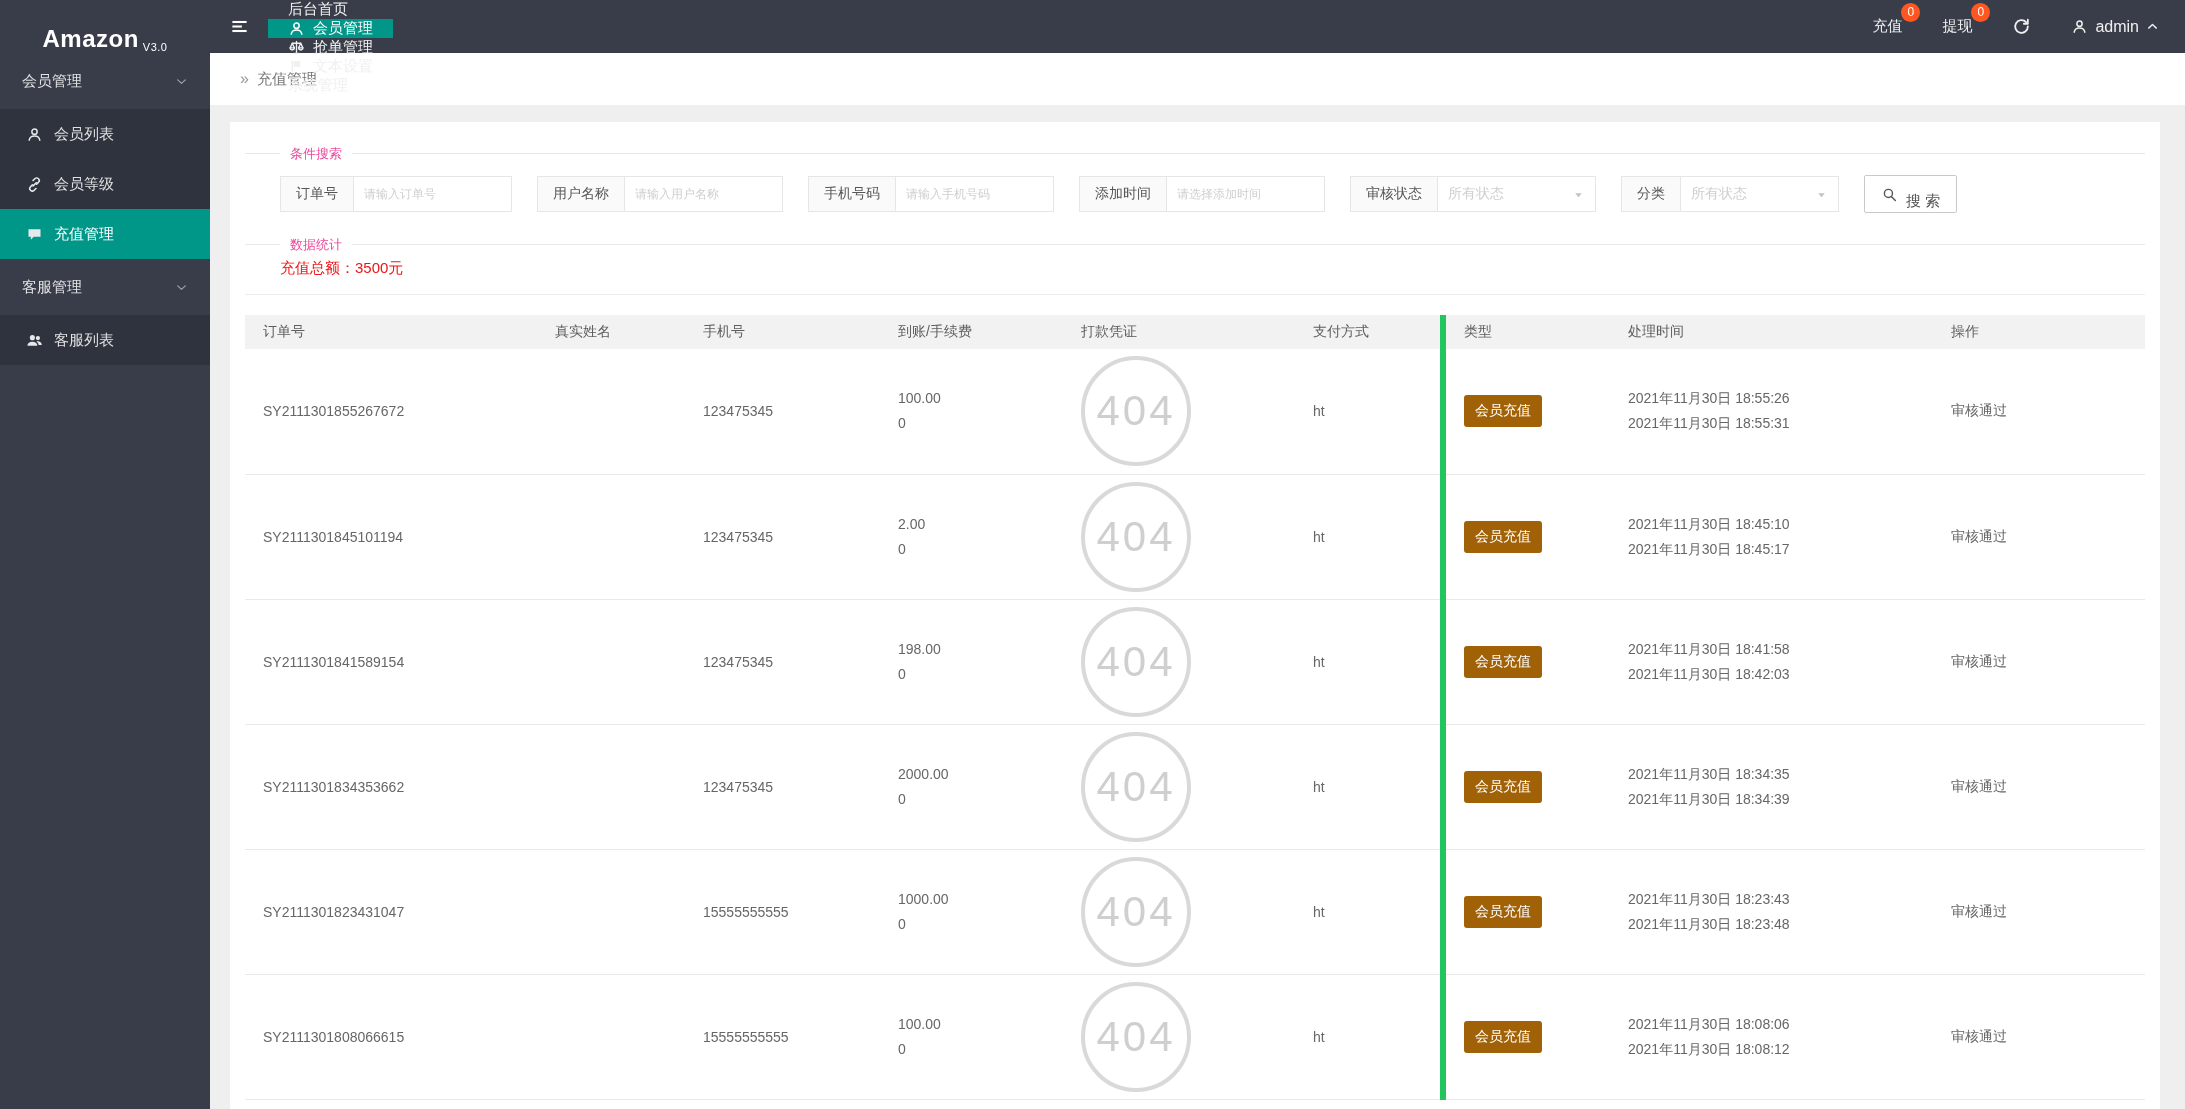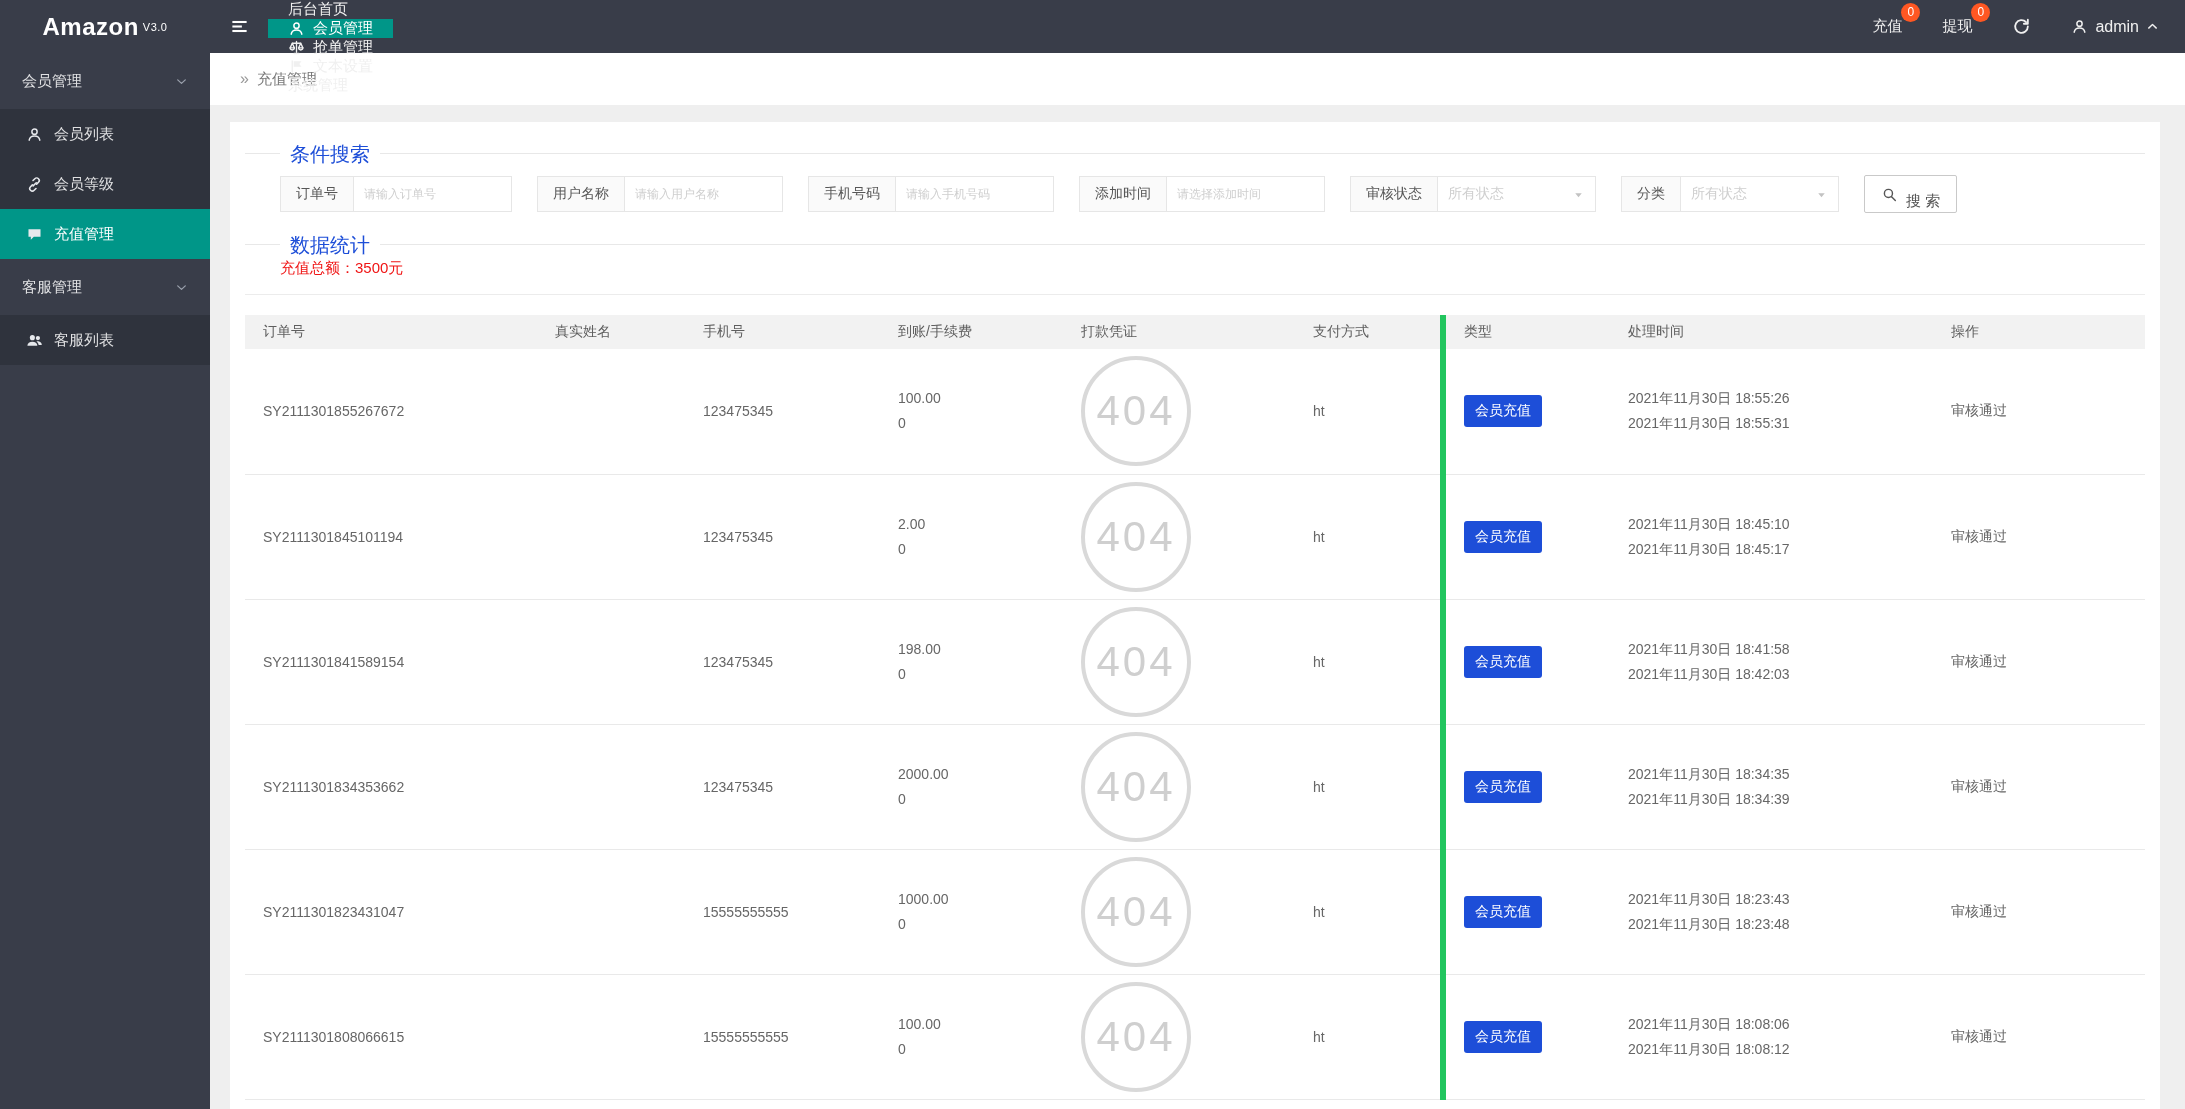--- a/index.html
+++ b/index.html
@@ -3,21 +3,21 @@
 <meta charset="utf-8">
 <style>
   * { margin:0; padding:0; box-sizing:border-box; }
   html,body { width:2185px; height:1109px; overflow:hidden;
     font-family:"Liberation Sans","DejaVu Sans",sans-serif; font-size:14px; color:#666; }
   body { background:#efefef; }
 
   
   .header { position:absolute; left:0; top:0; width:2185px; height:53px;
     background:#393D49; display:flex; align-items:stretch; z-index:10; }
-  .logo { width:210px; display:flex; align-items:center; justify-content:center;
+  .logo { width:210px; display:flex; align-items:flex-end; justify-content:center;
     color:#fff; font-size:24px; font-weight:bold; letter-spacing:.5px; }
   .logo sup { font-size:11px; font-weight:normal; margin-left:4px; }
   .burger { width:58px; display:flex; align-items:center; justify-content:center;
     color:#fff; cursor:pointer; }
   .hnav { display:flex; align-items:stretch;flex-direction:column; }
   .hnav .nav-item { display:flex; align-items:center; gap:8px; padding:0 20px;
     color:#f0f0f0; font-size:15px; cursor:pointer; }
   .hnav .nav-item.active { background:#009688; color:#fff; }
   .hright { margin-left:auto; display:flex; align-items:stretch; }
   .hbtn { position:relative; display:flex; align-items:center; padding:0 20px;
@@ -48,21 +48,21 @@
   .main { position:absolute; left:210px; top:53px; width:1975px; height:1056px; background:#efefef; }
   .crumbbar { height:52px; background:#fff; display:flex; align-items:center; padding-left:30px;
     color:#777; font-size:15px; gap:8px; }
   .crumbbar .sep { color:#999; font-size:16px; }
 
   .card { position:absolute; left:20px; right:25px; top:69px; bottom:-40px;
     background:#fff; padding:0 15px; }
 
   .fieldset { position:relative; border-top:1px solid #e8e8e8; margin-top:31px; }
   .fieldset .legend { position:absolute; top:-10px; left:35px; background:#fff;
-    padding:0 10px; color:#1d4ed8; font-size:20px; line-height:20px; }
+    padding:0 10px; color:#ec4899; font-size:13px; line-height:20px; }
 
   .filters { display:flex; align-items:center; margin:21px 0 0 35px; }
   .fgroup { display:flex; align-items:stretch; margin-right:25px; }
   .fgroup .flabel { background:#fafafa; border:1px solid #e6e6e6; height:36px;
     display:flex; align-items:center; padding:0 15px; color:#565656; white-space:nowrap; }
   .fgroup input { border:1px solid #e6e6e6; border-left:none; height:36px; width:158px;
     padding:0 10px; font-size:12px; color:#666; outline:none;
     font-family:"Liberation Sans","DejaVu Sans",sans-serif; }
   .fgroup input::placeholder { color:#cfcfcf; }
   .fgroup .fselect { border:1px solid #e6e6e6; border-left:none; height:36px; width:158px;
@@ -81,21 +81,21 @@
   table { border-collapse:collapse; table-layout:fixed; width:1900px; margin-top:20px; }
   thead th { background:#f2f2f2; height:34px; font-weight:normal; text-align:left;
     padding-left:18px; color:#5e5e5e; font-size:14px; }
   tbody td { height:125px; border-bottom:1px solid #e9e9e9; padding-left:18px;
     color:#666; font-size:14px; vertical-align:middle; background:#fff; }
   .colline { border-left:6px solid #22c55e; }
   .two-line div { line-height:25px; }
   .v404 { width:110px; height:110px; border:4px solid #d9d9d9; border-radius:50%;
     display:flex; align-items:center; justify-content:center; color:#cfcfcf;
     font-size:42px; font-weight:100; letter-spacing:3px; font-family:"Liberation Sans","DejaVu Sans",sans-serif; }
-  .type-badge { display:inline-block; background:#1d4ed8; color:#fff; border-radius:3px;
+  .type-badge { display:inline-block; background:#a16207; color:#fff; border-radius:3px;
     padding:7px 11px; font-size:14px; }
 </style>
 </head>
 <body>
 
 <div class="header">
   <div class="logo">
     <span>Amazon</span>
     <sup>V3.0</sup>
   </div>

